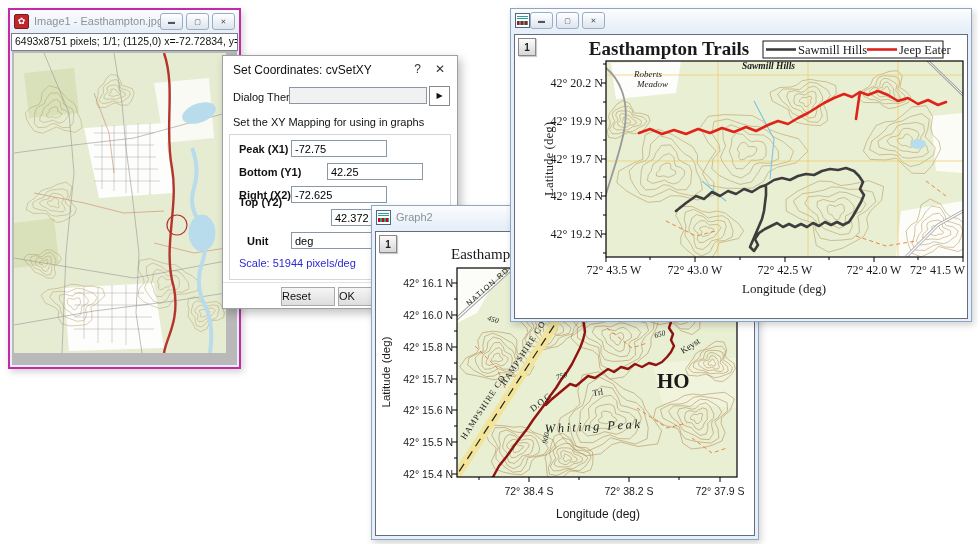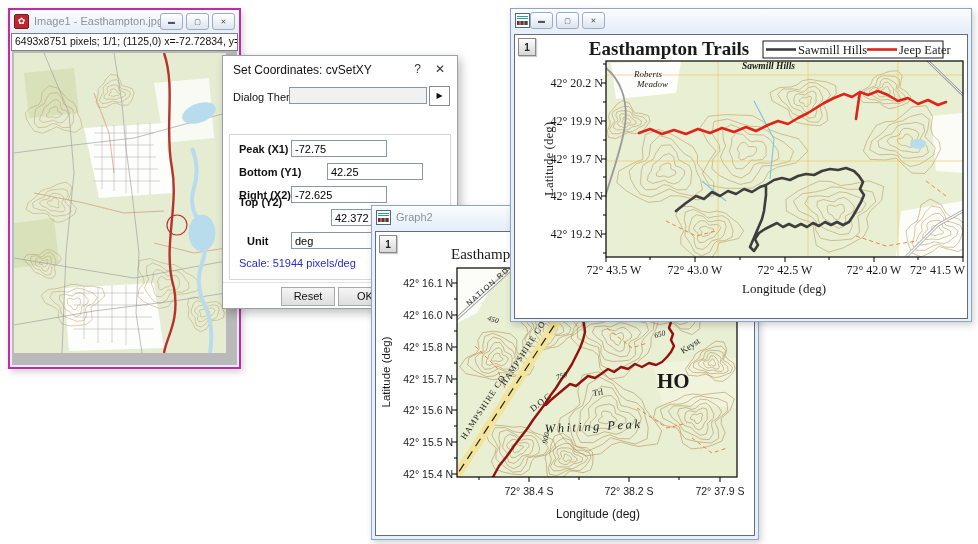--- a/index.html
+++ b/index.html
@@ -29,21 +29,21 @@
   .dlg{position:absolute;background:#fff;border:1px solid #9aa0a6;box-shadow:3px 4px 9px rgba(0,0,0,.25);
        font-size:11px;color:#111;}
   .dlg .dttl{position:absolute;left:10px;top:7px;font-size:12px;}
   .dlg .dhelp{position:absolute;top:6px;right:36px;color:#333;font-size:12px;}
   .dlg .dclose{position:absolute;top:6px;right:12px;color:#333;font-size:12px;}
   .dlbl{position:absolute;white-space:nowrap;}
   .dinput{position:absolute;border:1px solid #8a97a5;background:#fff;font-size:11px;
        font-family:"Liberation Sans",sans-serif;padding:0 3px;height:15px;}
   .groupbox{position:absolute;border:1px solid #d6d6d6;}
   .btn{position:absolute;width:52px;height:17px;border:1px solid #a9a9a9;font-size:11px;
-       background:linear-gradient(#f5f5f5,#dedede);text-align:center;line-height:16px;color:#111;}
+       background:linear-gradient(#f5f5f5,#dedede);text-align:left;line-height:16px;color:#111;}
   .arrowbtn{position:absolute;width:19px;height:18px;border:1px solid #8a8a8a;background:#fff;
        text-align:center;line-height:17px;font-size:8px;color:#111;}
   .sep{position:absolute;left:0;right:0;border-top:1px solid #e2e2e2;}
   svg text{font-family:"Liberation Serif",serif;fill:#1a1a1a;}
   svg text.sans{font-family:"Liberation Sans",sans-serif;}
   .statusbox{position:absolute;background:#fff;border:1px solid #7a7f87;font-size:10.5px;
        color:#111;white-space:nowrap;overflow:hidden;padding:1px 0 0 3px;}
 </style>
 </head>
 <body>
@@ -128,20 +128,21 @@
 
 <div class="dlg" style="left:222px;top:55px;width:234px;height:252px;z-index:20;">
   <div class="dttl">Set Coordinates: cvSetXY</div>
   <div class="dhelp">?</div>
   <div class="dclose">✕</div>
 
   <div class="dlbl" style="left:10px;top:35px;">Dialog Theme</div>
   <input class="dinput" style="left: 66px; top: 31px; width: 130px; background: rgb(241, 241, 241);" type="text" value="">
   <div class="arrowbtn" style="left:206px;top:30px;">▶</div>
 
+  <div class="dlbl" style="left:10px;top:60px;">Set the XY Mapping for using in graphs</div>
 
   <div class="groupbox" style="left:6px;top:78px;width:220px;height:144px;"></div>
 
   <div class="dlbl" style="left:16px;top:87px;font-weight:bold;">Peak (X1)</div>
   <input class="dinput" style="left: 68px; top: 84px; width: 88px;" type="text" value="-72.75">
   <div class="dlbl" style="left:16px;top:110px;font-weight:bold;">Bottom (Y1)</div>
   <input class="dinput" style="left: 68px; top: 107px; width: 88px; margin-left: 36px;" type="text" value="42.25">
   <div class="dlbl" style="left:16px;top:133px;font-weight:bold;">Right (X2)</div>
   <input class="dinput" style="left: 68px; top: 130px; width: 88px;" type="text" value="-72.625">
   <div class="dlbl" style="left:16px;top:140px;font-weight:bold;">Top (Y2)</div>

